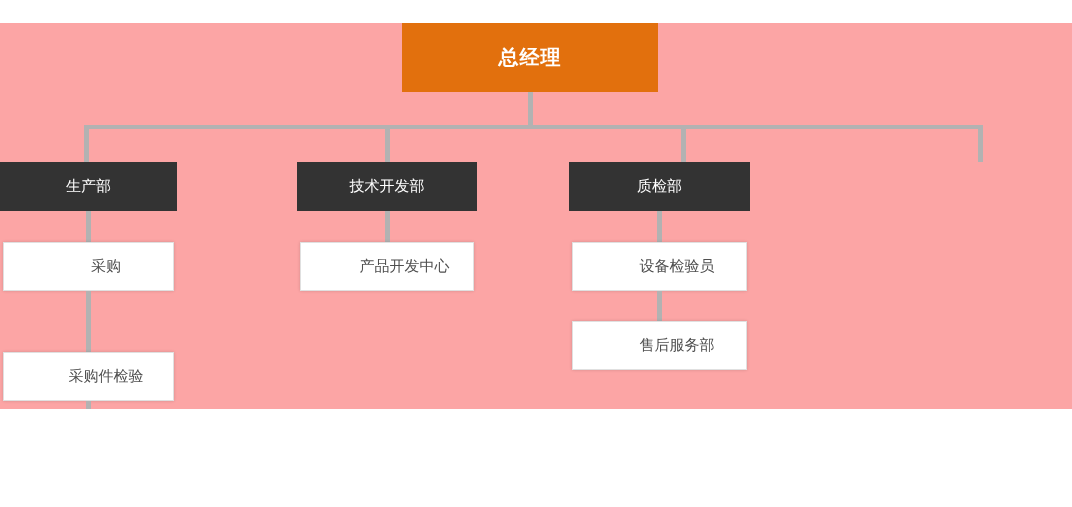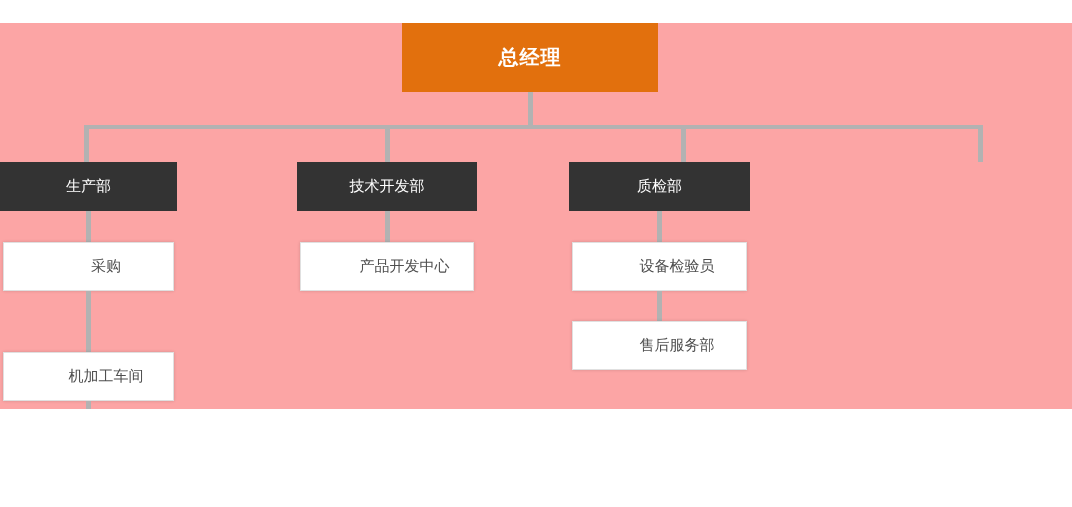--- a/index.html
+++ b/index.html
@@ -108,21 +108,21 @@
     <div class="box dept-box">
       <span>生产部</span>
     </div>
     <div class="node-conn"></div>
     <div class="box child-box">
       <span>采购</span>
     </div>
     <div class="node-conn"></div>
     <div class="node-conn"></div>
     <div class="box child-box">
-      <span>机加工车间</span>
+      <span>采购件检验</span>
     </div>
     <div class="node-conn"></div>
   </div>
 
   <div class="column col-2">
     <div class="box dept-box">
       <span>技术开发部</span>
     </div>
     <div class="node-conn"></div>
     <div class="box child-box">

